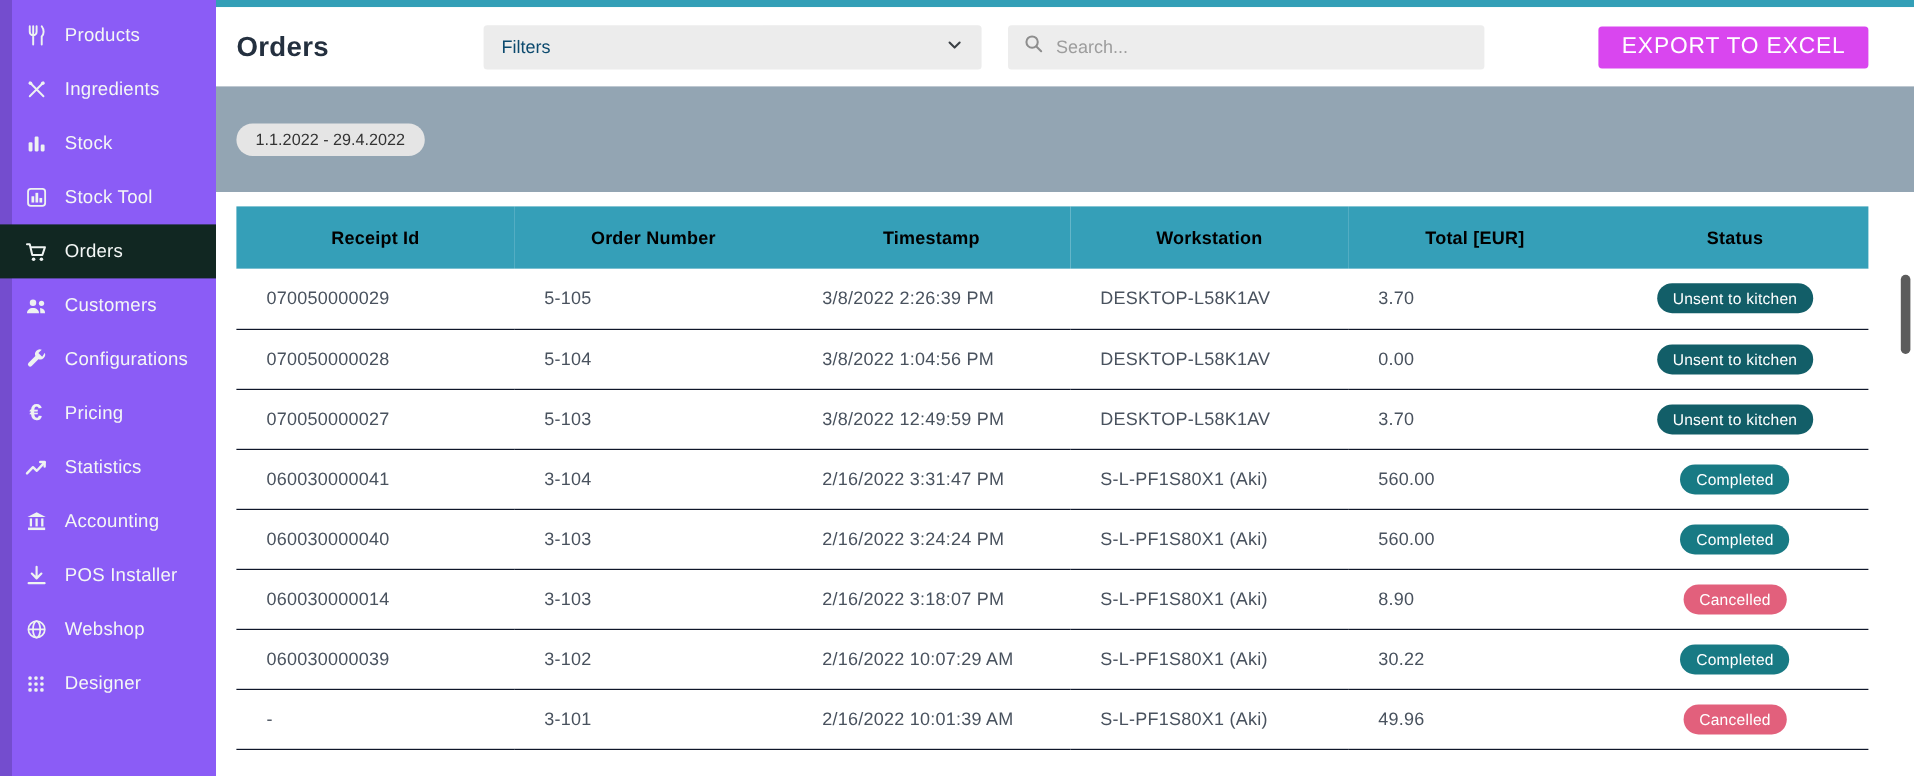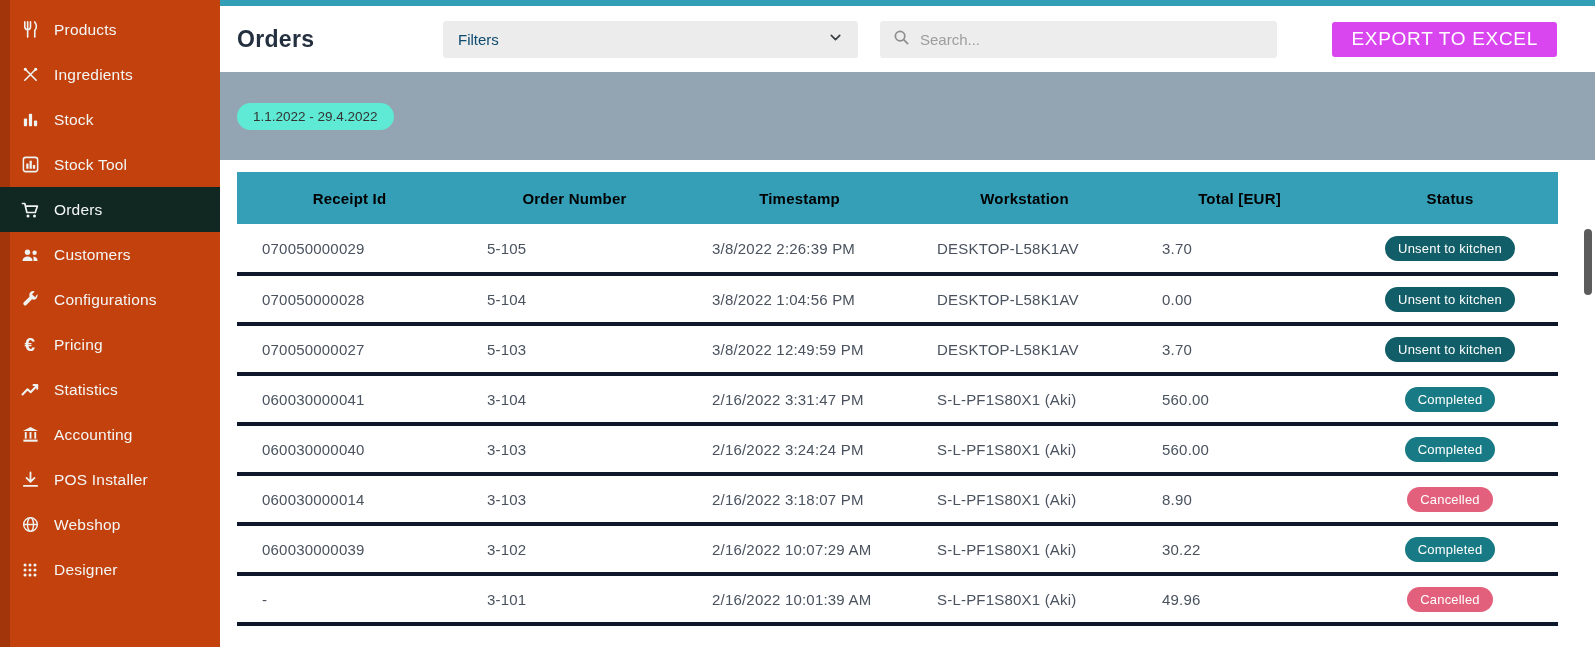--- a/index.html
+++ b/index.html
@@ -1,48 +1,48 @@
 <!DOCTYPE html>
 <html><head>
 <meta charset="utf-8">
 <style>
   * { margin:0; padding:0; box-sizing:border-box; }
   html,body { width:1595px; height:647px; overflow:hidden; }
   body { font-family:"Liberation Sans", sans-serif; background:#fff; }
   .app { display:flex; width:1595px; height:647px; }
 
   
-  .sidebar { width:220px; flex-shrink:0; background:#c2410c; color:#f4f7f6; position:relative; padding-top:7px; }
+  .sidebar { width:180px; flex-shrink:0; background:#8b5cf6; color:#f4f7f6; position:relative; padding-top:7px; }
   .sidebar::before { content:""; position:absolute; left:0; top:0; bottom:0; width:10px; background:rgba(0,0,0,0.16); }
   .side-item { display:flex; align-items:center; height:45px; padding-left:19px; font-size:15.5px; letter-spacing:.2px; cursor:pointer; position:relative; }
   .side-item.active { background:#112722; }
   .side-item .icon { width:22px; height:20px; margin-right:13px; display:flex; align-items:center; justify-content:center; flex-shrink:0; }
   .side-item svg { display:block; }
   .euro-glyph { font-size:19px; font-weight:bold; color:#eef3f1; line-height:1; }
 
   
   .main { flex:1; position:relative; background:#fff; overflow:hidden; }
   .topstrip { height:6px; background:#339fb7; }
 
   .header { height:66px; display:flex; align-items:center; padding:0 38px 0 17px; background:#fff; }
   .page-title { width:206px; font-size:23px; font-weight:700; color:#24303f; letter-spacing:.3px; }
   .filters { width:415px; height:37px; background:#ececec; border-radius:3px; display:flex; align-items:center; justify-content:space-between; padding:0 15px; font-size:15px; color:#0c4a6e; cursor:pointer; }
   .search { margin-left:22px; width:397px; height:37px; background:#ededed; border-radius:3px; display:flex; align-items:center; padding:0 13px; }
   .search input { border:none; outline:none; background:transparent; font-family:inherit; font-size:15px; color:#444; margin-left:10px; width:320px; }
   .search input::placeholder { color:#9d9d9d; }
   .export-btn { margin-left:auto; height:35px; padding:0 19px; background:#d946ef; border:none; border-radius:3px; color:#fff; font-family:inherit; font-size:19px; letter-spacing:.7px; cursor:pointer; }
 
   .band { height:88px; background:#93a5b3; display:flex; align-items:center; padding-left:17px; }
-  .date-chip { background:#5eead4; border-radius:14px; padding:6px 16px; font-size:13.5px; color:#333; cursor:pointer; }
+  .date-chip { background:#e5e5e5; border-radius:14px; padding:6px 16px; font-size:13.5px; color:#333; cursor:pointer; }
 
   
   .table-wrap { margin:12px 38px 0 17px; }
   table { width:100%; border-collapse:collapse; table-layout:fixed; }
   thead th { background:#359fb8; color:#000000; font-weight:600; font-size:15px; height:52px; text-align:center; letter-spacing:.2px; cursor:pointer; }
-  tbody td { height:50px; border-bottom:4px solid #0f172a; font-size:15px; color:#49525e; padding-left:25px; background:#fff; letter-spacing:.2px; }
+  tbody td { height:50px; border-bottom:1px solid #0f172a; font-size:15px; color:#49525e; padding-left:25px; background:#fff; letter-spacing:.2px; }
   td.status-cell { padding-left:0; text-align:center; }
   .badge { display:inline-block; padding:5px 13px; border-radius:14px; color:#fff; font-size:13px; white-space:nowrap; }
   .badge.unsent { background:#125e68; }
   .badge.completed { background:#187a84; }
   .badge.cancelled { background:#e2607c; }
 
   .scroll-thumb { position:absolute; right:3px; top:229px; width:8px; height:66px; background:#5c5c5c; border-radius:4px; cursor:grab; }
 </style>
 </head>
 <body>

